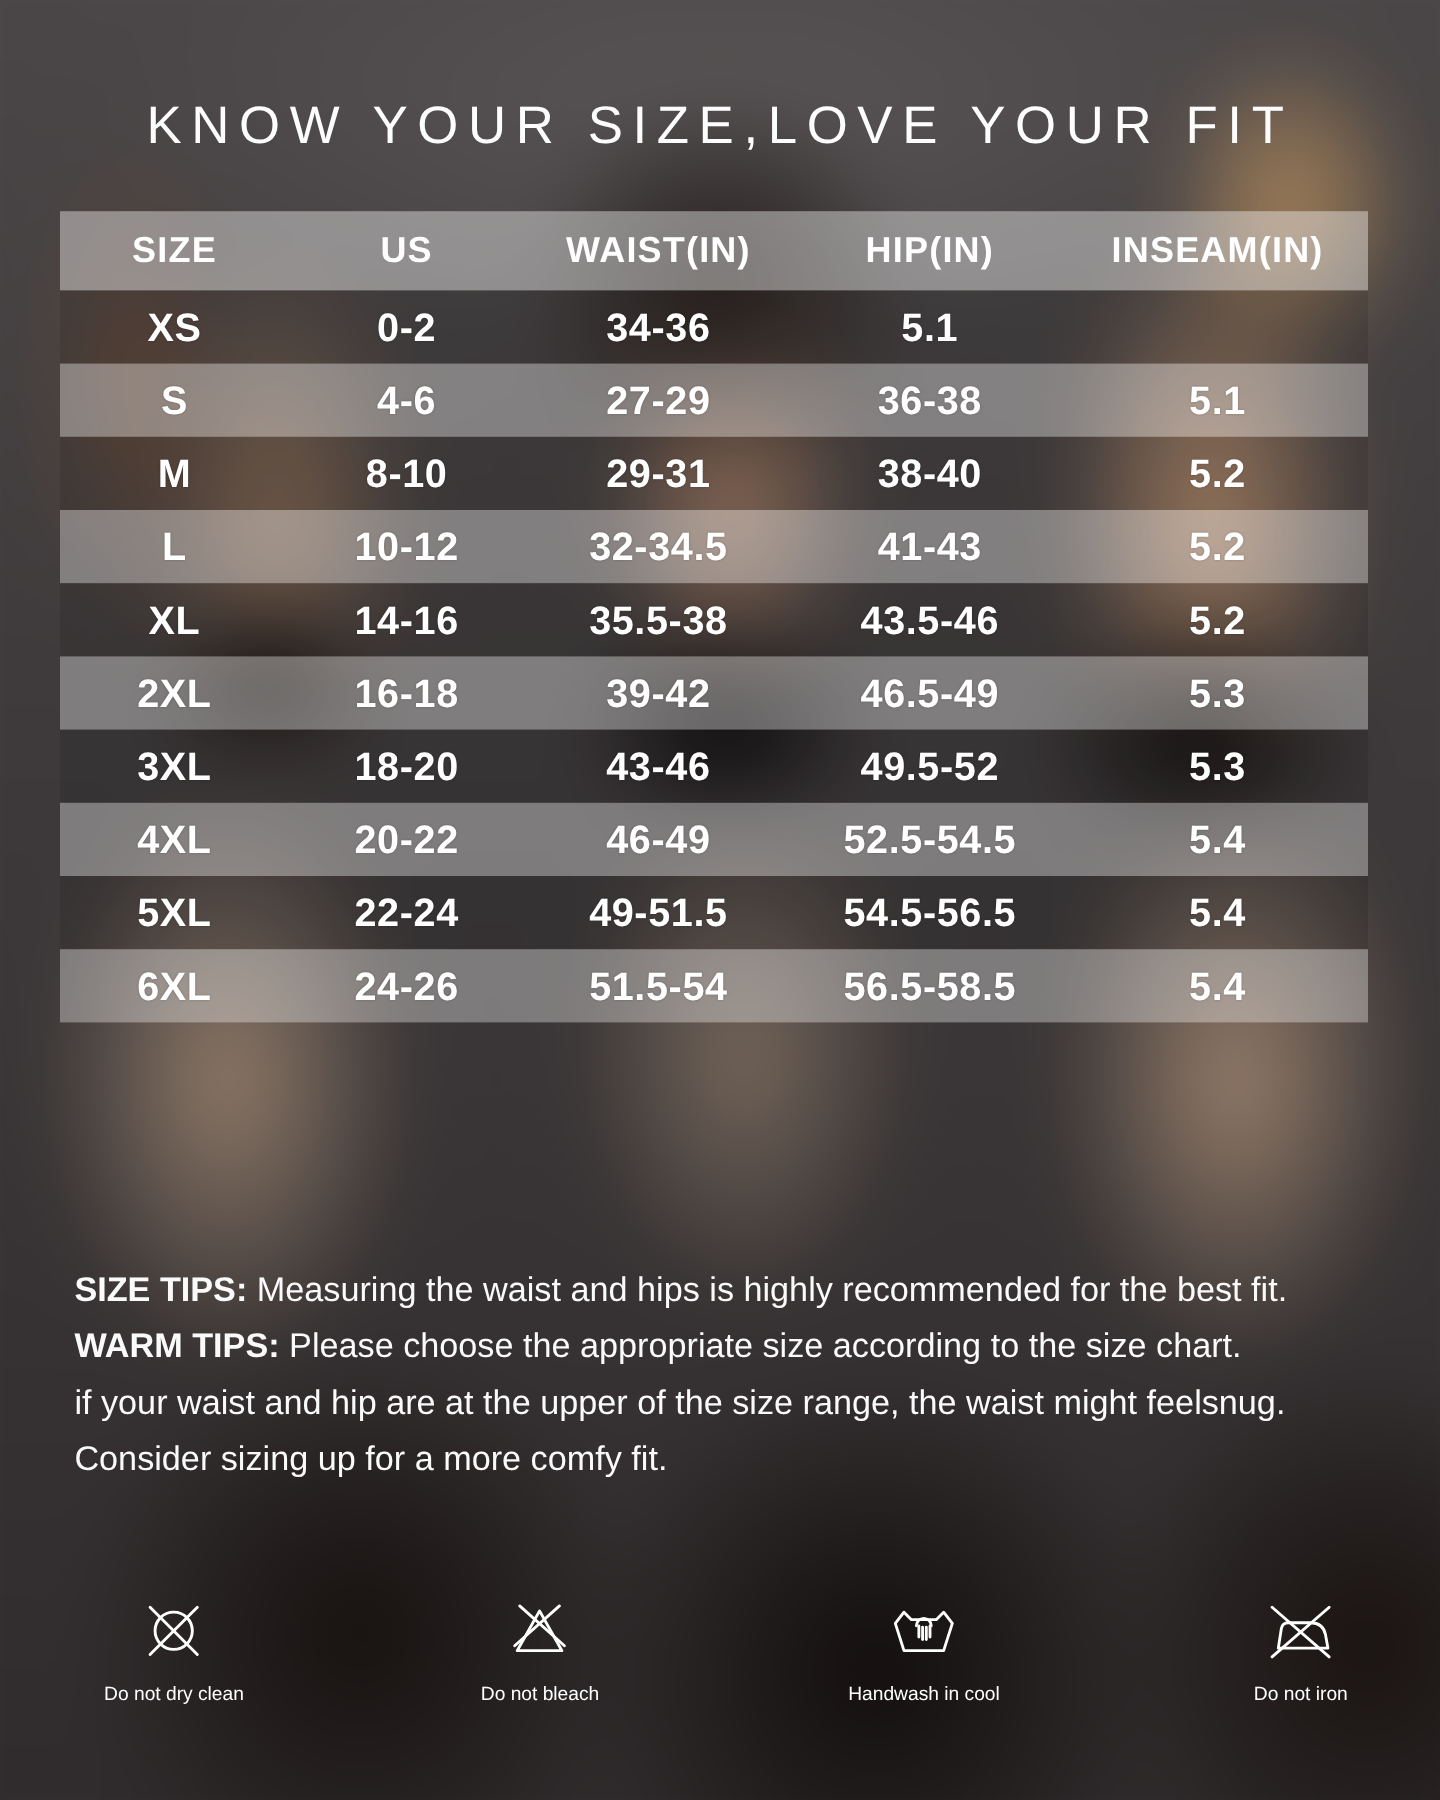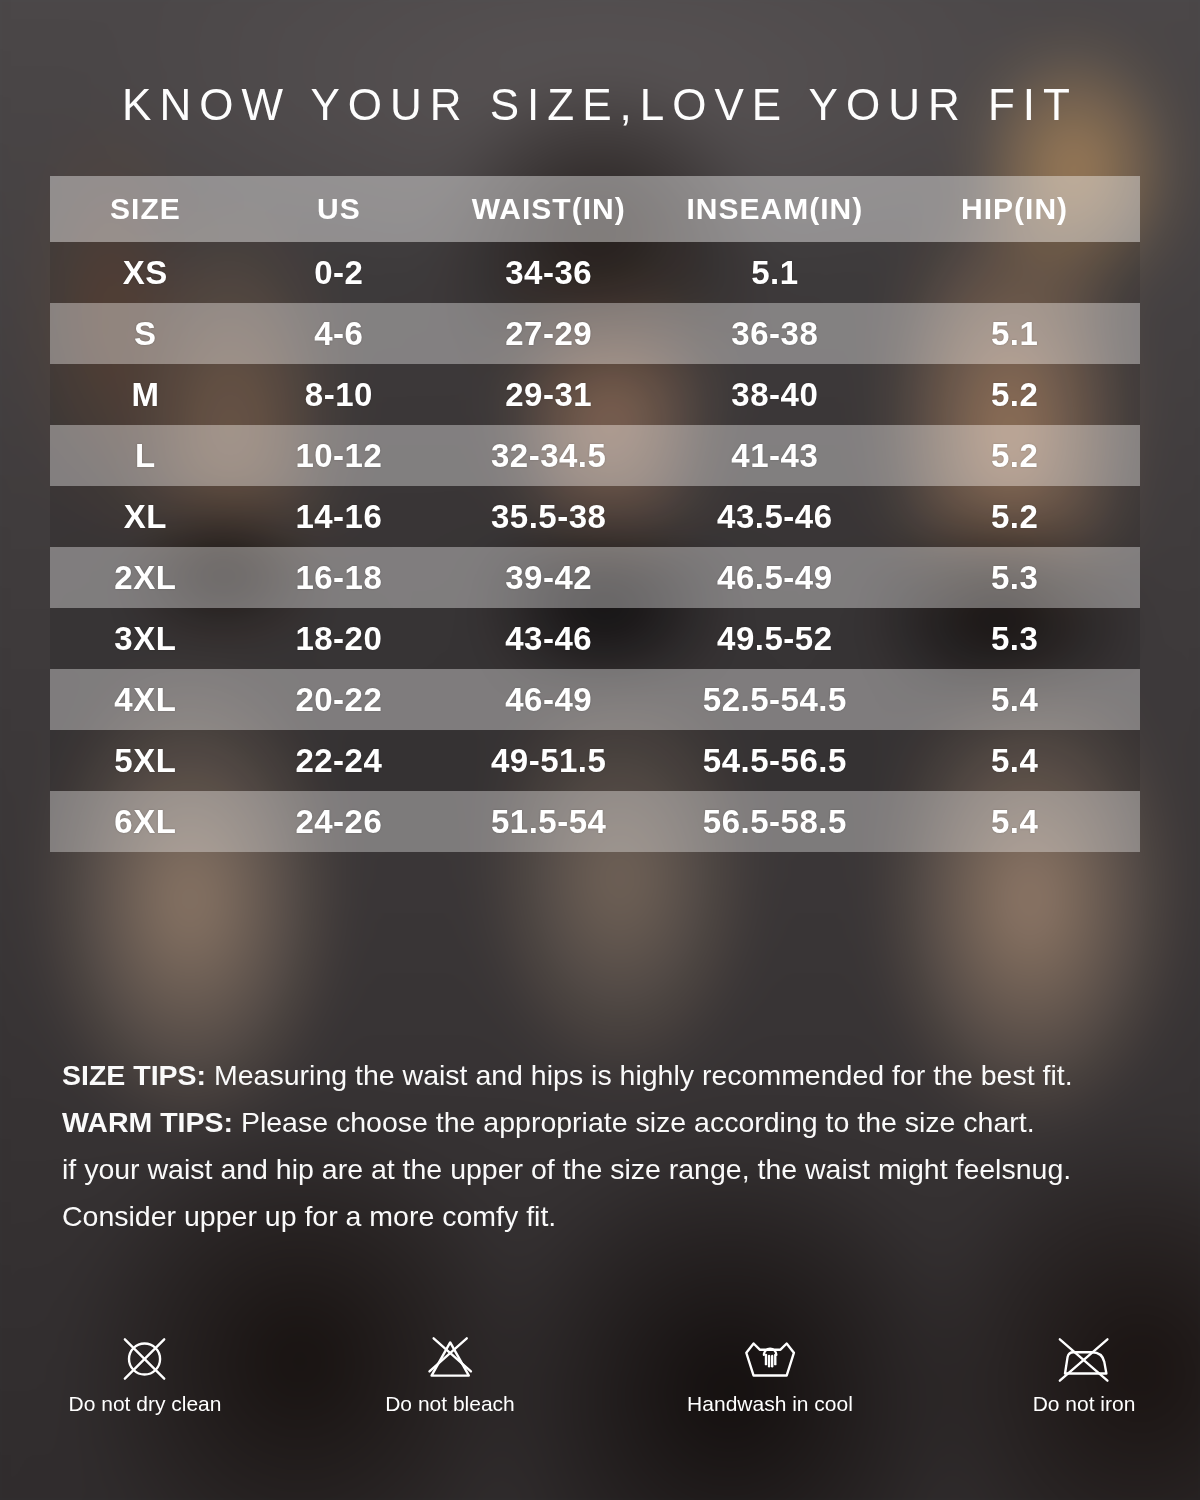--- a/index.html
+++ b/index.html
@@ -50,38 +50,38 @@
   .td { font-size:33px; font-weight:700; letter-spacing:0.5px;
         text-shadow:0 0 2px rgba(0,0,0,0.25); }
   .tips {
     position:absolute; left:62px; top:1052px; width:1090px;
     color:#fafafa; font-size:28.5px; line-height:47px; font-weight:400;
   }
   .tips p { margin:0; }
   .tips b { font-weight:700; }
   .care-item { position:absolute; top:1330px; transform:translateX(-50%); text-align:center; color:#fff; }
   .care-item svg { display:block; margin:0 auto; }
-  .care-label { margin-top:4px; font-size:21px; white-space:nowrap; }
+  .care-label { margin-top:16px; font-size:16px; white-space:nowrap; }
   .ci { stroke:#fff; stroke-width:2.3; fill:none; stroke-linecap:round; stroke-linejoin:round; }
 </style>
 </head>
 <body>
 
 <div class="canvas">
   <div class="photo-bg"></div>
 
   <h1 class="title">KNOW YOUR SIZE,LOVE YOUR FIT</h1>
 
   <div class="size-table">
     <div class="thead">
       <div class="th">SIZE</div>
       <div class="th">US</div>
       <div class="th">WAIST(IN)</div>
+      <div class="th">HIP(IN)</div>
       <div class="th">INSEAM(IN)</div>
-      <div class="th">HIP(IN)</div>
     </div>
     <div id="tbody">
         <div class="tr dark">
           <div class="td">XS</div>
           <div class="td">0-2</div>
           <div class="td">34-36</div>
           <div class="td">5.1</div>
         </div>
         <div class="tr light">
           <div class="td">S</div>
@@ -146,21 +146,21 @@
           <div class="td">56.5-58.5</div>
           <div class="td">5.4</div>
         </div>
       </div>
   </div>
 
   <div class="tips">
     <p><b>SIZE TIPS:</b><span> Measuring the waist and hips is highly recommended for the best fit.</span></p>
     <p><b>WARM TIPS:</b><span> Please choose the appropriate size according to the size chart.</span></p>
     <p>if your waist and hip are at the upper of the size range, the waist might feelsnug.</p>
-    <p>Consider upper up for a more comfy fit.</p>
+    <p>Consider sizing up for a more comfy fit.</p>
   </div>
 
   <div class="care-item" style="left:145px">
     <svg width="58" height="58" viewBox="0 0 56 56">
       <circle class="ci" cx="28" cy="28" r="15"></circle>
       <line class="ci" x1="9" y1="9" x2="47" y2="47"></line>
       <line class="ci" x1="47" y1="9" x2="9" y2="47"></line>
     </svg>
     <div class="care-label">Do not dry clean</div>
   </div>

